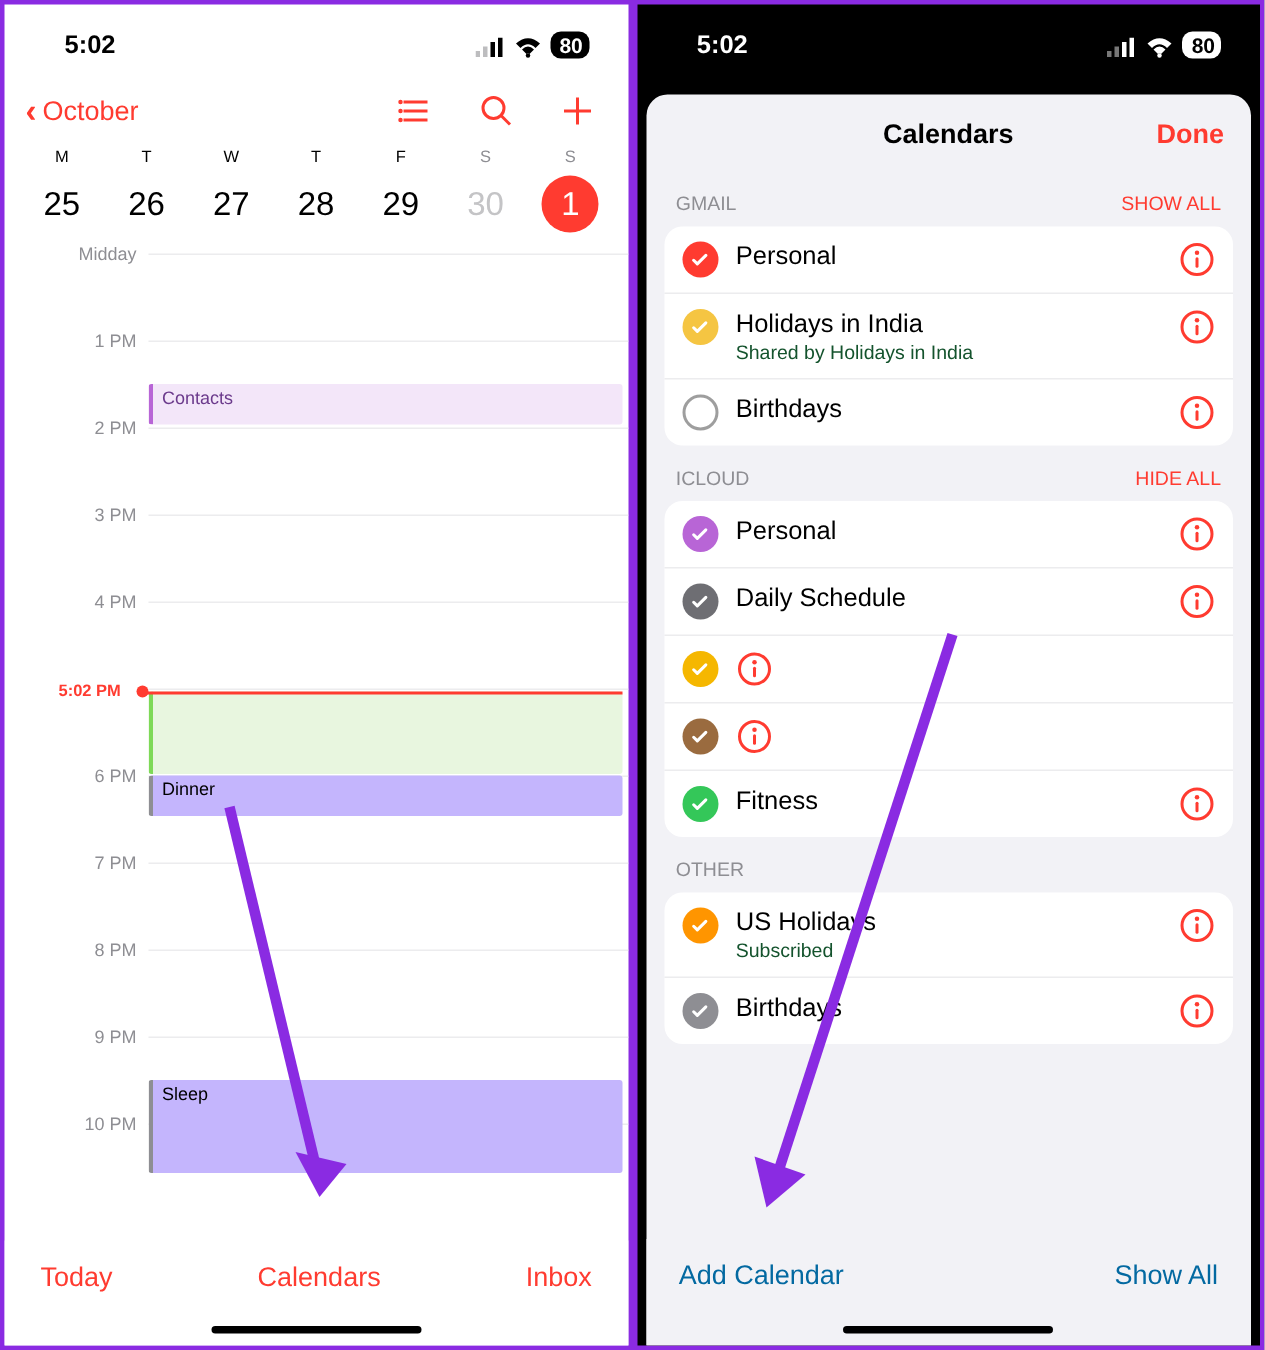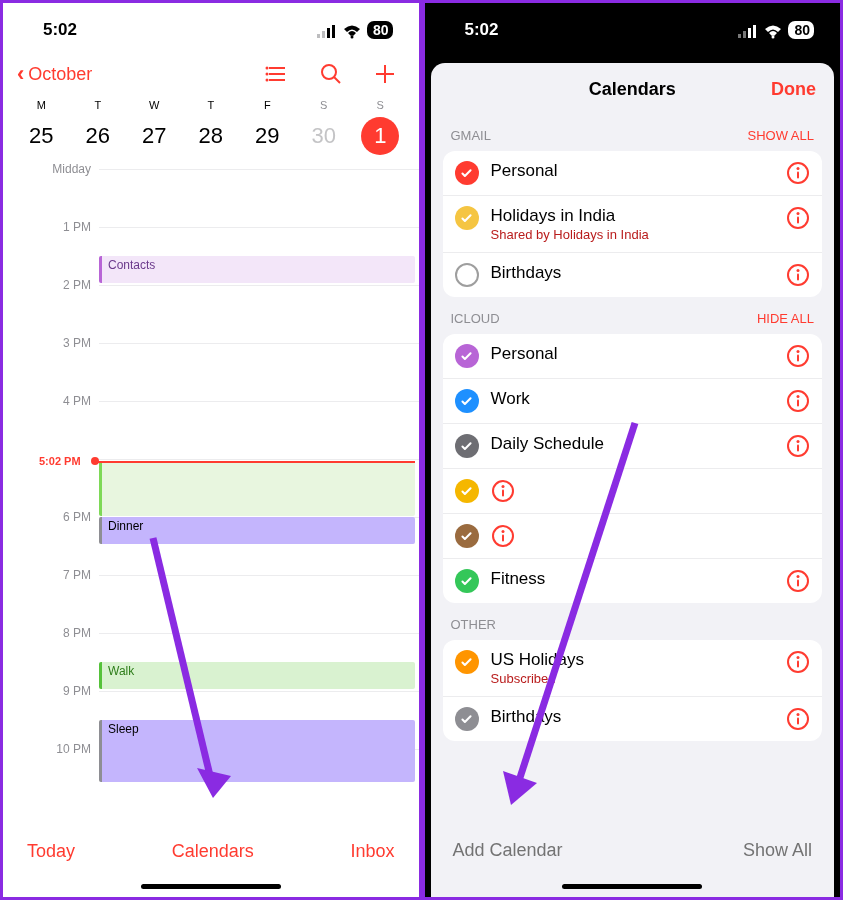--- a/index.html
+++ b/index.html
@@ -92,25 +92,25 @@
   .cal-row {
     display:flex; align-items:flex-start; padding:10px 12px; gap:12px;
     border-bottom:1px solid #ececee;
   }
   .cal-row:last-child { border-bottom:none; }
   .chk { width:24px; height:24px; border-radius:50%; display:flex; align-items:center; justify-content:center; flex-shrink:0;}
   .chk svg { width:13px; height:13px; }
   .chk.hollow { border:2px solid #c9c9cc; background:transparent; }
   .cal-text { flex:1; }
   .cal-text .main { font-size:17px; color:#000; }
-  .cal-text .sub { font-size:13px; color:#b91c1c; margin-top:1px; }
+  .cal-text .sub { font-size:13px; color:#14532d; margin-top:1px; }
   .info-ic { width:24px; height:24px; color:#ff3b30; flex-shrink:0;}
   .sheet-bot {
     display:flex; justify-content:space-between; align-items:center;
-    padding:14px 22px 36px; color:#737373; font-size:18px;
+    padding:14px 22px 36px; color:#0369a1; font-size:18px;
     background:#f2f2f6;
   }
   
   .arrow { position:absolute; pointer-events:none; }
   .arrow svg { overflow:visible; }
   .arrow-line { stroke:#8a2be2; stroke-width:7; fill:none; }
   .arrow-head { fill:#8a2be2; }
 </style>
 </head>
 <body>
@@ -186,21 +186,20 @@
       <div class="hour-lbl" style="top: 420px;">7 PM</div>
       <div class="hour-line" style="top: 478px;"></div>
       <div class="hour-lbl" style="top: 478px;">8 PM</div>
       <div class="hour-line" style="top: 536px;"></div>
       <div class="hour-lbl" style="top: 536px;">9 PM</div>
       <div class="hour-line" style="top: 594px;"></div>
       <div class="hour-lbl" style="top: 594px;">10 PM</div>
       <div class="event ev-purple" style="top: 101px; height: 27px;">Contacts</div>
       <div class="event ev-greenfill" style="top: 305.74px; height: 55.1px; border-left: 3px solid rgb(126, 217, 87);"></div>
       <div class="event ev-gray" style="top: 362px; height: 27px;">Dinner</div>
-      <div class="event ev-green" style="top: 507px; height: 27px;">Walk</div>
       <div class="event ev-gray" style="top: 565px; height: 61.8px;">Sleep</div>
       <div class="now-line" style="top: 305.74px;">
         <span class="now-lbl">5:02 PM</span>
         <div class="now-bar"></div>
         <div class="now-dot"></div>
       </div>
     </div>
 
   <div class="bottom-bar">
     <span>Today</span>
@@ -309,36 +308,20 @@
         <div class="main">Personal</div>
 
       </div>
       <div class="info-ic"><svg viewBox="0 0 24 24">
                 <circle cx="12" cy="12" r="10" stroke="#ff3b30" stroke-width="2" fill="none"></circle>
                 <circle cx="12" cy="7.5" r="1.5" fill="#ff3b30"></circle>
                 <rect x="11" y="10.5" width="2" height="7" rx="1" fill="#ff3b30"></rect>
               </svg></div>
           </div>
           <div class="cal-row">
-      <div class="chk" style="background:#1e90ff">
-              <svg viewBox="0 0 16 16">
-                <path d="M3 8l3 3 7-7" stroke="#fff" stroke-width="2.5" fill="none" stroke-linecap="round" stroke-linejoin="round"></path>
-              </svg>
-            </div>
-      <div class="cal-text">
-        <div class="main">Work</div>
-
-      </div>
-      <div class="info-ic"><svg viewBox="0 0 24 24">
-                <circle cx="12" cy="12" r="10" stroke="#ff3b30" stroke-width="2" fill="none"></circle>
-                <circle cx="12" cy="7.5" r="1.5" fill="#ff3b30"></circle>
-                <rect x="11" y="10.5" width="2" height="7" rx="1" fill="#ff3b30"></rect>
-              </svg></div>
-          </div>
-          <div class="cal-row">
       <div class="chk" style="background:#6e6e73">
               <svg viewBox="0 0 16 16">
                 <path d="M3 8l3 3 7-7" stroke="#fff" stroke-width="2.5" fill="none" stroke-linecap="round" stroke-linejoin="round"></path>
               </svg>
             </div>
       <div class="cal-text">
         <div class="main">Daily Schedule</div>
 
       </div>
       <div class="info-ic"><svg viewBox="0 0 24 24">

